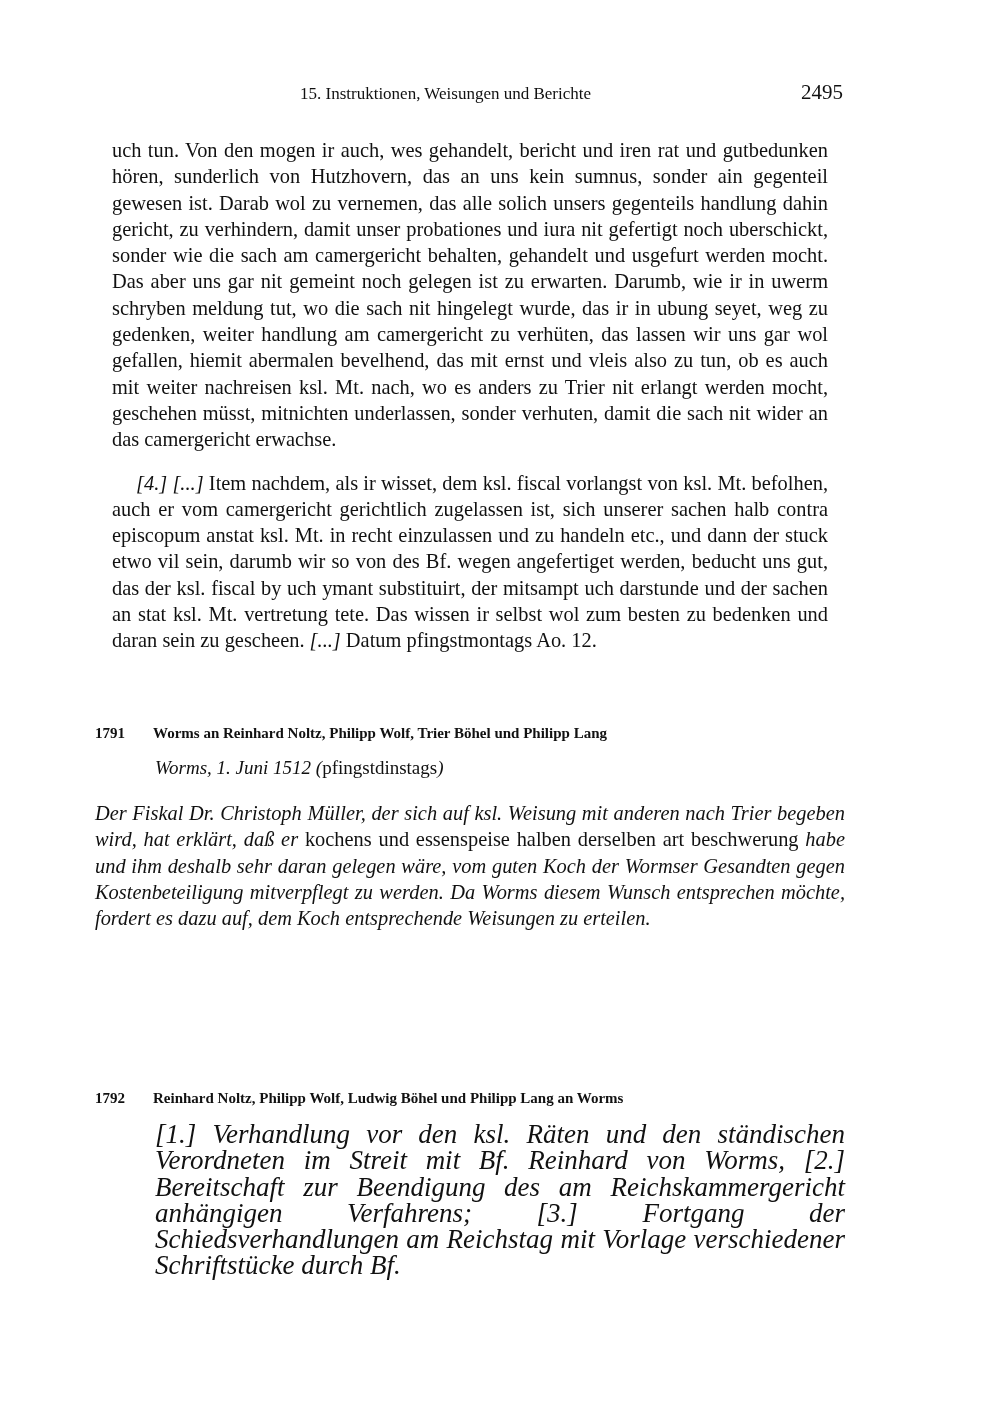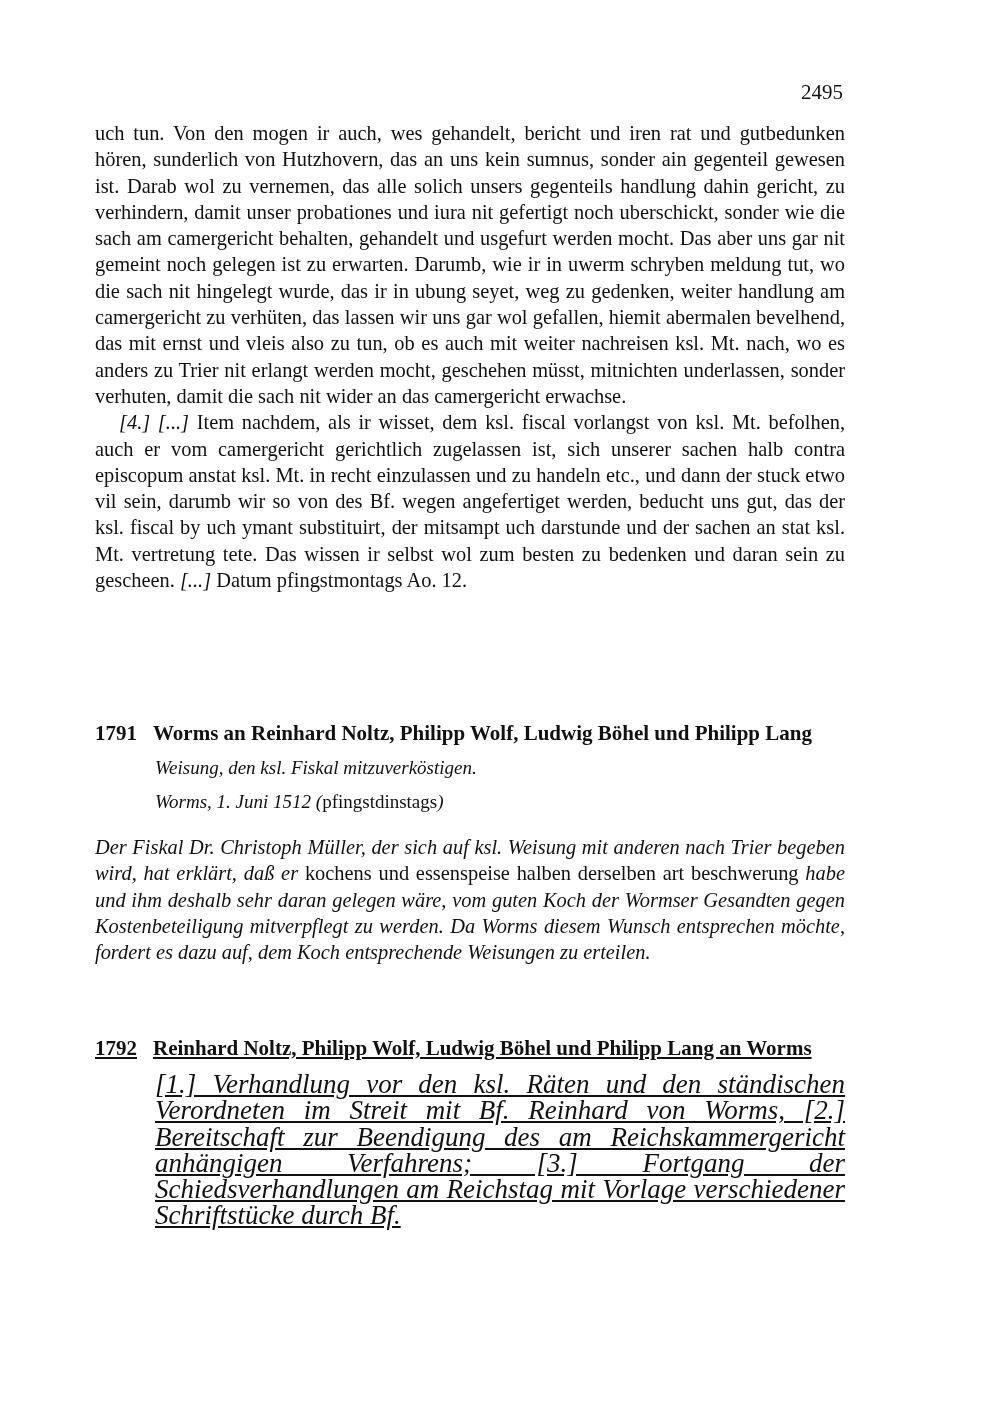--- a/index.html
+++ b/index.html
@@ -12,26 +12,26 @@
   .running-head {
     position: absolute; top: 80px; left: 0; width: 750px; height: 26px;
     font-size: 17px;
   }
   .running-title { position: absolute; left: 205px; top: 4px; }
   .page-number { position: absolute; right: 2px; top: 0; font-size: 21px; }
   .body-text {
     position: absolute; top: 120px; left: 0; width: 750px;
     font-size: 20.4px; line-height: 26.3px; text-align: justify;
   }
-  .body-text p { margin: 0; }
+  .body-text p { margin: 17px; }
   .indent { text-indent: 24px; }
   em, .it { font-style: italic; }
   .doc-entry { position: absolute; left: 0; width: 750px; }
   .doc-head {
-    display: flex; font-size: 21px; font-weight: bold; line-height: 26px; justify-content: space-between;
+    display: flex; font-size: 15px; font-weight: bold; line-height: 26px; justify-content: space-between;
   }
   .doc-number { width: 58px; flex: none; }
   .doc-title { flex: 1; text-align: justify; }
   .doc-meta {
     margin-left: 60px; font-style: italic; font-size: 19px; line-height: 24px;
   }
   .doc-meta div { margin-top: 10px; }
   .doc-meta .upright { font-style: normal; text-align: center; }
   .summary {
     font-size: 20.4px; line-height: 26.3px; text-align: justify; font-style: italic;
@@ -42,41 +42,41 @@
     margin-left: 60px; margin-top: 10px; font-style: italic;
     font-size: 27px; line-height: 26.3px; text-align: justify;
   }
 </style>
 </head>
 <body>
 
 <div class="page">
 
   <div class="running-head">
+    <span class="running-title">15. Instruktionen, Weisungen und Berichte</span>
     <span class="page-number">2495</span>
   </div>
 
   <div class="body-text">
     <p>uch tun. Von den mogen ir auch, wes gehandelt, bericht und iren rat und gutbedunken hören, sunderlich von Hutzhovern, das an uns kein sumnus, sonder ain gegenteil gewesen ist. Darab wol zu vernemen, das alle solich unsers gegenteils handlung dahin gericht, zu verhindern, damit unser probationes und iura nit gefertigt noch uberschickt, sonder wie die sach am camergericht behalten, gehandelt und usgefurt werden mocht. Das aber uns gar nit gemeint noch gelegen ist zu erwarten. Darumb, wie ir in uwerm schryben meldung tut, wo die sach nit hingelegt wurde, das ir in ubung seyet, weg zu gedenken, weiter handlung am camergericht zu verhüten, das lassen wir uns gar wol gefallen, hiemit abermalen bevelhend, das mit ernst und vleis also zu tun, ob es auch mit weiter nachreisen ksl. Mt. nach, wo es anders zu Trier nit erlangt werden mocht, geschehen müsst, mitnichten underlassen, sonder verhuten, damit die sach nit wider an das camergericht erwachse.</p>
     <p class="indent"><em>[4.] [...]</em><span> Item nachdem, als ir wisset, dem ksl. fiscal vorlangst von ksl. Mt. befolhen, auch er vom camergericht gerichtlich zugelassen ist, sich unserer sachen halb contra episcopum anstat ksl. Mt. in recht einzulassen und zu handeln etc., und dann der stuck etwo vil sein, darumb wir so von des Bf. wegen angefertiget werden, beducht uns gut, das der ksl. fiscal by uch ymant substituirt, der mitsampt uch darstunde und der sachen an stat ksl. Mt. vertretung tete. Das wissen ir selbst wol zum besten zu bedenken und daran sein zu gescheen. </span><em>[...]</em><span> Datum pfingstmontags Ao. 12.</span></p>
   </div>
 
   <div class="doc-entry" style="top:720px;">
     <div class="doc-head">
       <span class="doc-number">1791</span>
-      <span class="doc-title">Worms an Reinhard Noltz, Philipp Wolf, Ludwig Böhel und Philipp Lang</span>
+      <span class="doc-title">Worms an Reinhard Noltz, Philipp Wolf, Trier Böhel und Philipp Lang</span>
     </div>
     <div class="doc-meta">
-      <div>Weisung, den ksl. Fiskal mitzuverköstigen.</div>
       <div><span>Worms, 1. Juni 1512 (</span><span class="upright">pfingstdinstags</span><span>)</span></div>
     </div>
     <div class="summary"><span>Der Fiskal Dr. Christoph Müller, der sich auf ksl. Weisung mit anderen nach Trier begeben wird, hat erklärt, daß er </span><span class="upright">kochens und essenspeise halben derselben art beschwerung</span><span> habe und ihm deshalb sehr daran gelegen wäre, vom guten Koch der Wormser Gesandten gegen Kostenbeteiligung mitverpflegt zu werden. Da Worms diesem Wunsch entsprechen möchte, fordert es dazu auf, dem Koch entsprechende Weisungen zu erteilen.</span></div>
   </div>
 
-  <div class="doc-entry" style="top:1035px;text-decoration:underline;">
+  <div class="doc-entry" style="top:1085px;">
     <div class="doc-head">
       <span class="doc-number">1792</span>
       <span class="doc-title">Reinhard Noltz, Philipp Wolf, Ludwig Böhel und Philipp Lang an Worms</span>
     </div>
     <div class="regest">[1.] Verhandlung vor den ksl. Räten und den ständischen Verordneten im Streit mit Bf. Reinhard von Worms, [2.] Bereitschaft zur Beendigung des am Reichskammergericht anhängigen Verfahrens; [3.] Fortgang der Schiedsverhandlungen am Reichstag mit Vorlage verschiedener Schriftstücke durch Bf.</div>
   </div>
 
 </div>
 
 </body></html>

